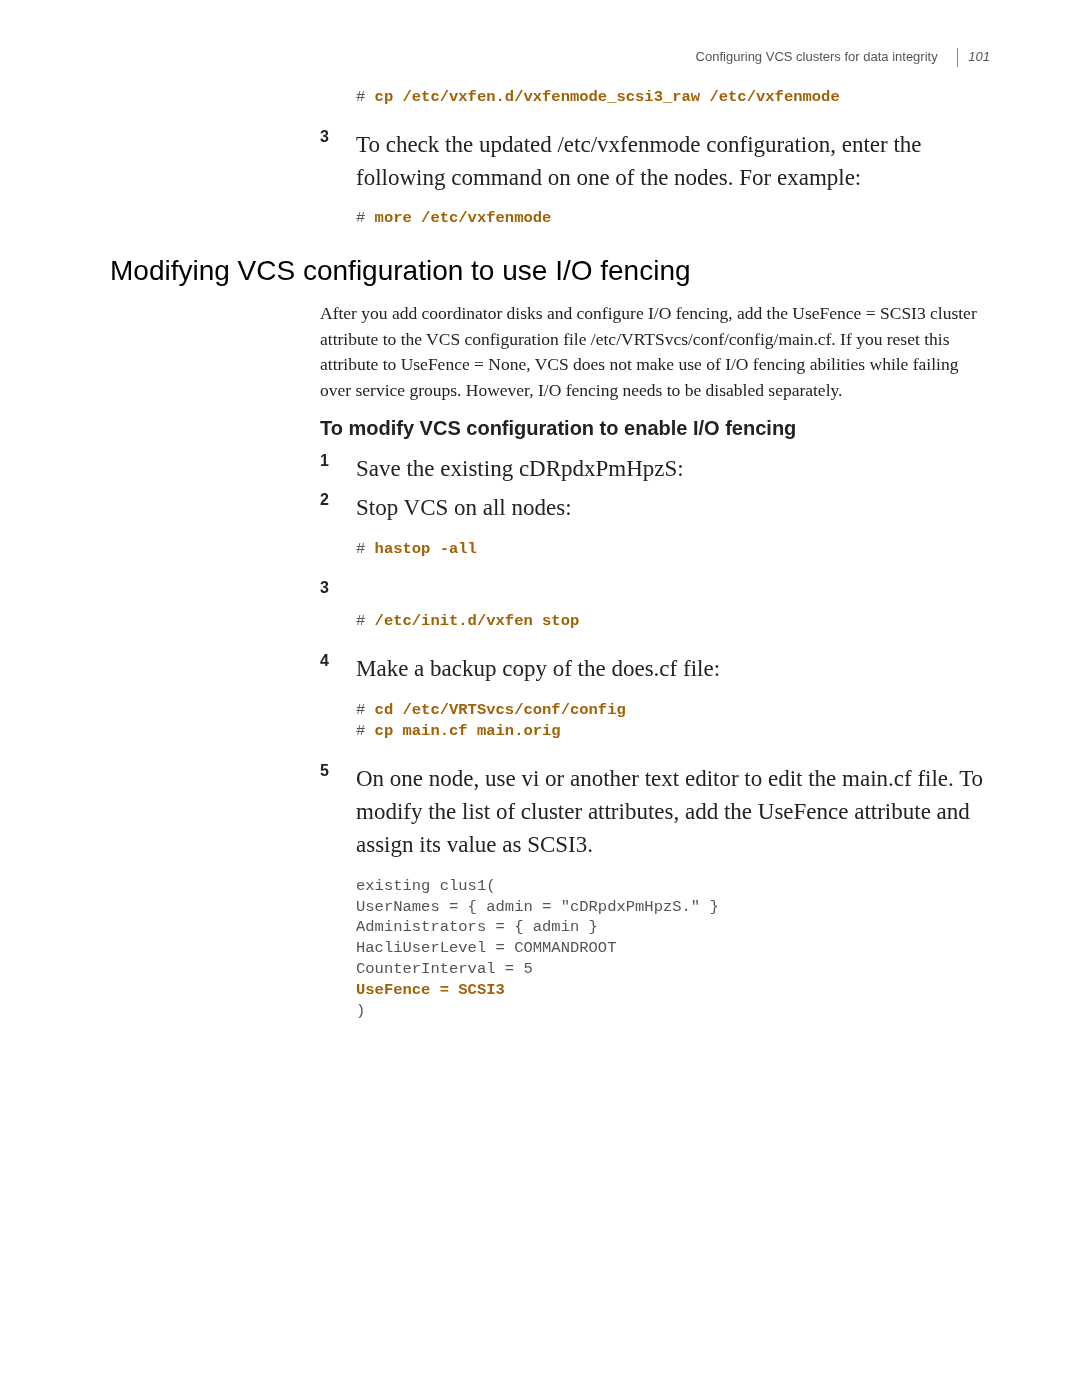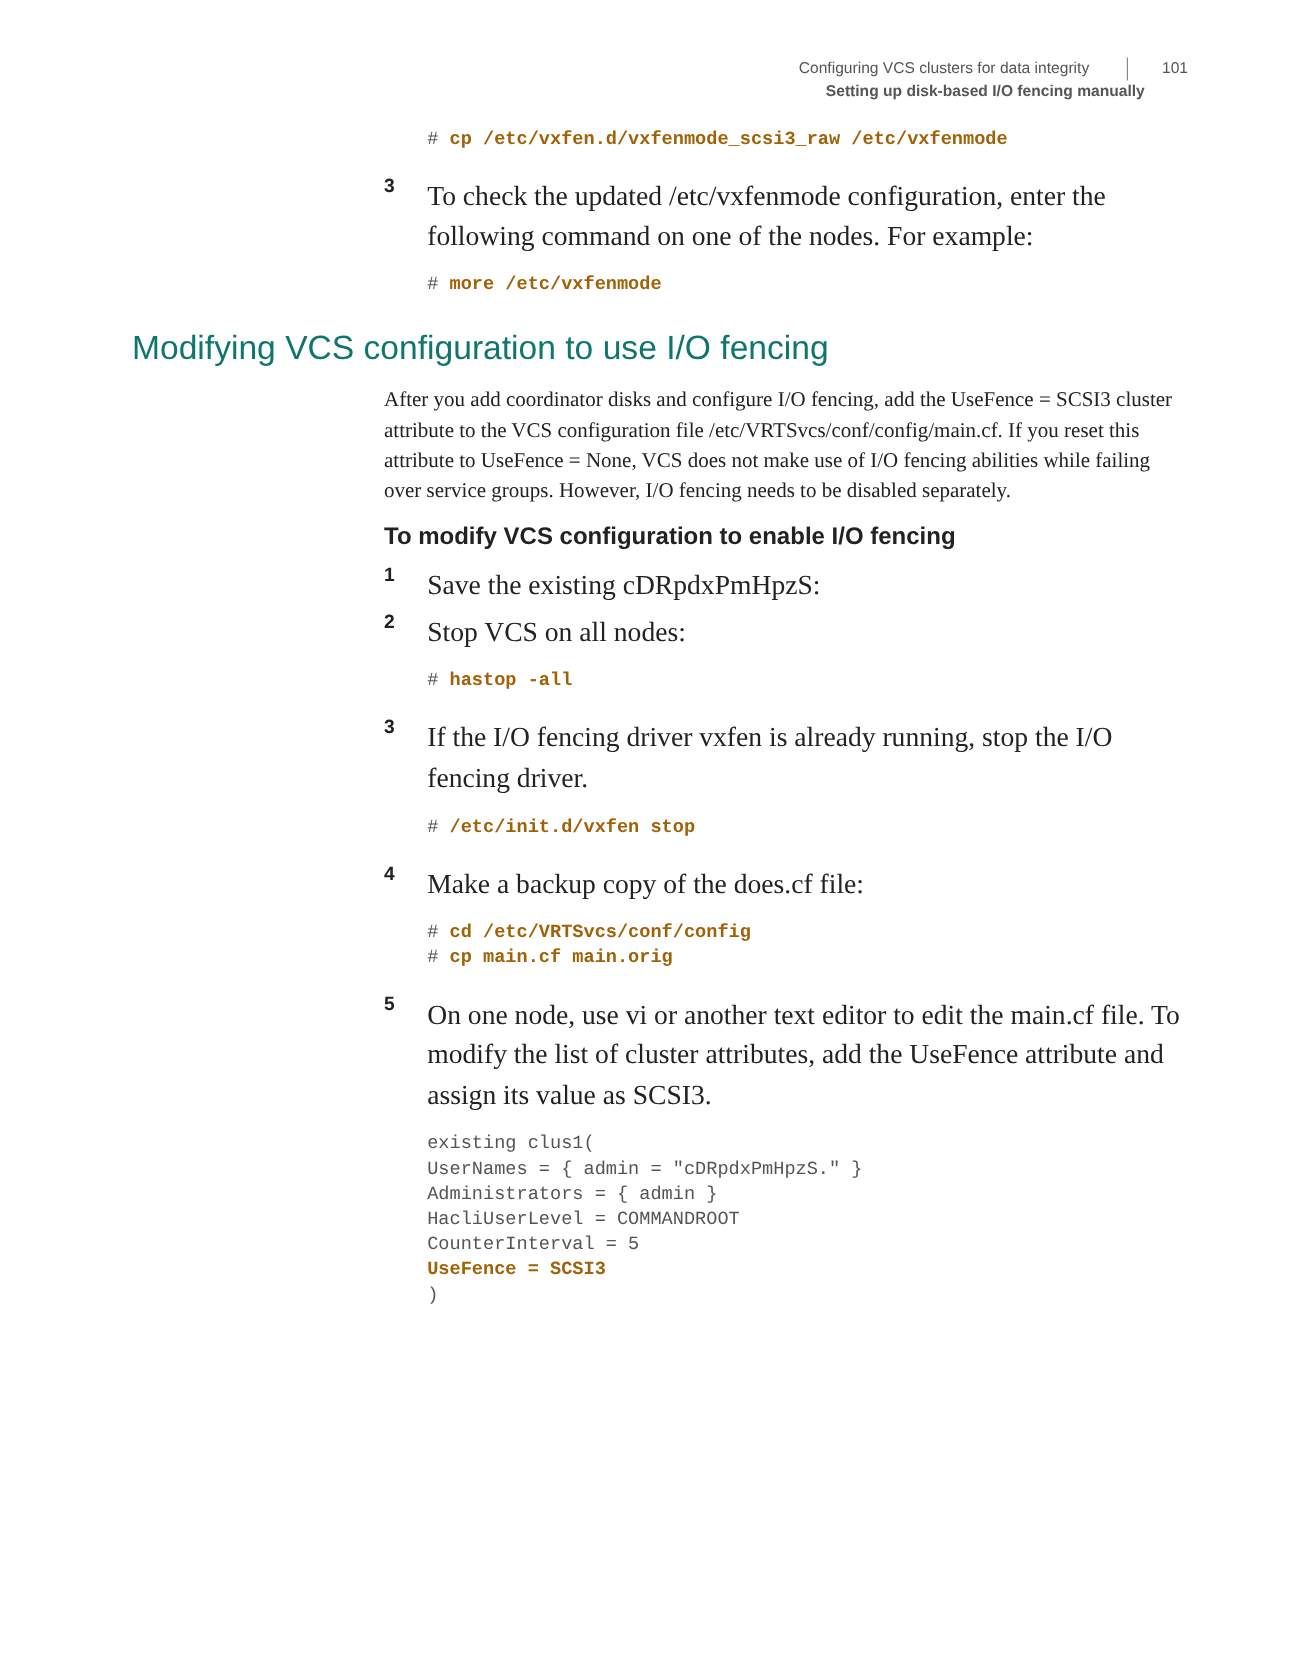--- a/index.html
+++ b/index.html
@@ -16,23 +16,24 @@
     text-align: right;
     font-family: Verdana, Arial, sans-serif;
     font-size: 13px;
     color: #555;
     margin-bottom: 20px;
     line-height: 1.45;
   }
   .page-header .top-line { }
   .page-header .page-no {
     display: inline-block;
-    margin-left: 28px;
+    margin-left: 16px;
     border-left: 1px solid #888;
-    padding-left: 28px;
+    padding-left: 10px;
+    font-style: italic;
   }
   .page-header .sub-line {
     font-weight: bold;
     margin-right: 36px;
   }
   .content {
     margin-left: 210px;
   }
   pre.code {
     font-family: 'Courier New', Courier, monospace;
@@ -55,21 +56,21 @@
     flex-shrink: 0;
   }
   .step .txt {
     font-size: 23px;
     line-height: 1.45;
   }
   h2.section {
     font-family: Verdana, Arial, sans-serif;
     font-weight: normal;
     font-size: 28px;
-    color: #0f766e;
+    color: #000000;
     margin: 26px 0 14px 0;
   }
   .body-para {
     font-size: 17.5px;
     line-height: 1.45;
     margin-bottom: 14px;
   }
   .sub-head {
     font-family: Verdana, Arial, sans-serif;
     font-weight: bold;
@@ -78,21 +79,20 @@
   }
 </style>
 </head>
 <body>
 
 <div class="page-header">
   <div class="top-line">
     <span>Configuring VCS clusters for data integrity</span>
     <span class="page-no">101</span>
   </div>
-  <div class="sub-line">Setting up disk-based I/O fencing manually</div>
 </div>
 
 <div class="content">
 
   <pre class="code"># <span class="bold">cp /etc/vxfen.d/vxfenmode_scsi3_raw /etc/vxfenmode</span></pre>
 
   <div class="step">
     <div class="num">3</div>
     <div class="txt">To check the updated /etc/vxfenmode configuration, enter the following command on one of the nodes. For example:</div>
   </div>
@@ -115,21 +115,20 @@
   </div>
 
   <div class="step">
     <div class="num">2</div>
     <div class="txt">Stop VCS on all nodes:</div>
   </div>
   <pre class="code"># <span class="bold">hastop -all</span></pre>
 
   <div class="step">
     <div class="num">3</div>
-    <div class="txt">If the I/O fencing driver vxfen is already running, stop the I/O fencing driver.</div>
   </div>
   <pre class="code"># <span class="bold">/etc/init.d/vxfen stop</span></pre>
 
   <div class="step">
     <div class="num">4</div>
     <div class="txt">Make a backup copy of the does.cf file:</div>
   </div>
   <pre class="code"># <span class="bold">cd /etc/VRTSvcs/conf/config</span>
 # <span class="bold">cp main.cf main.orig</span></pre>
 

